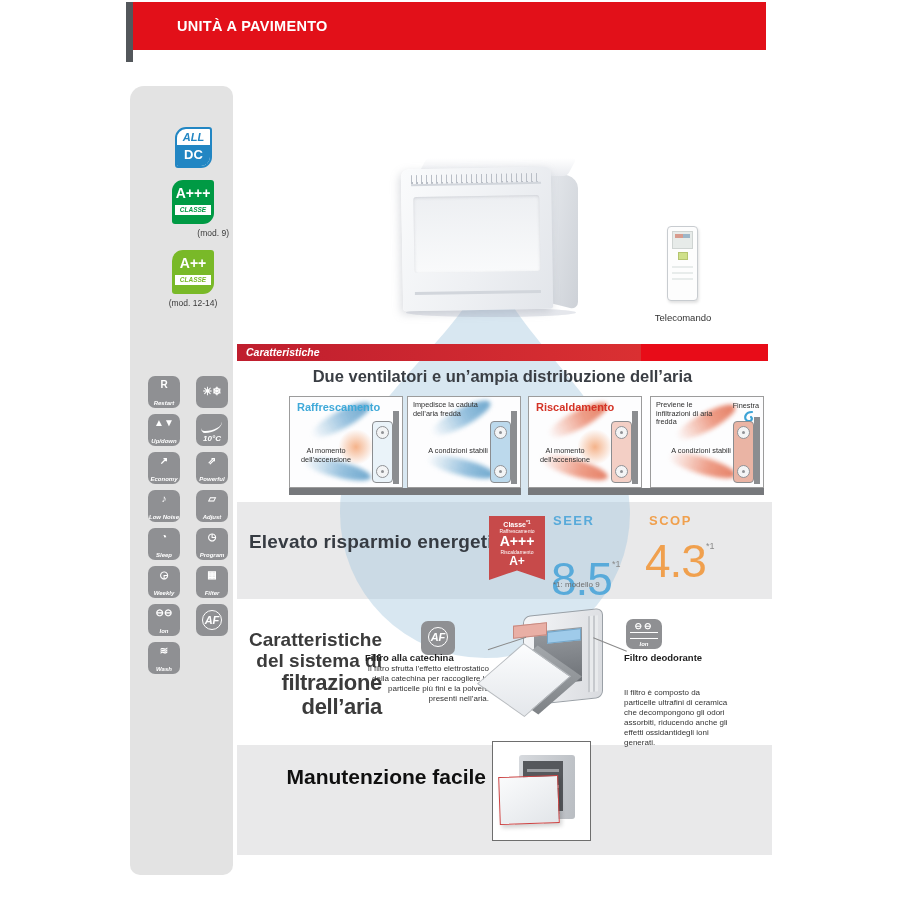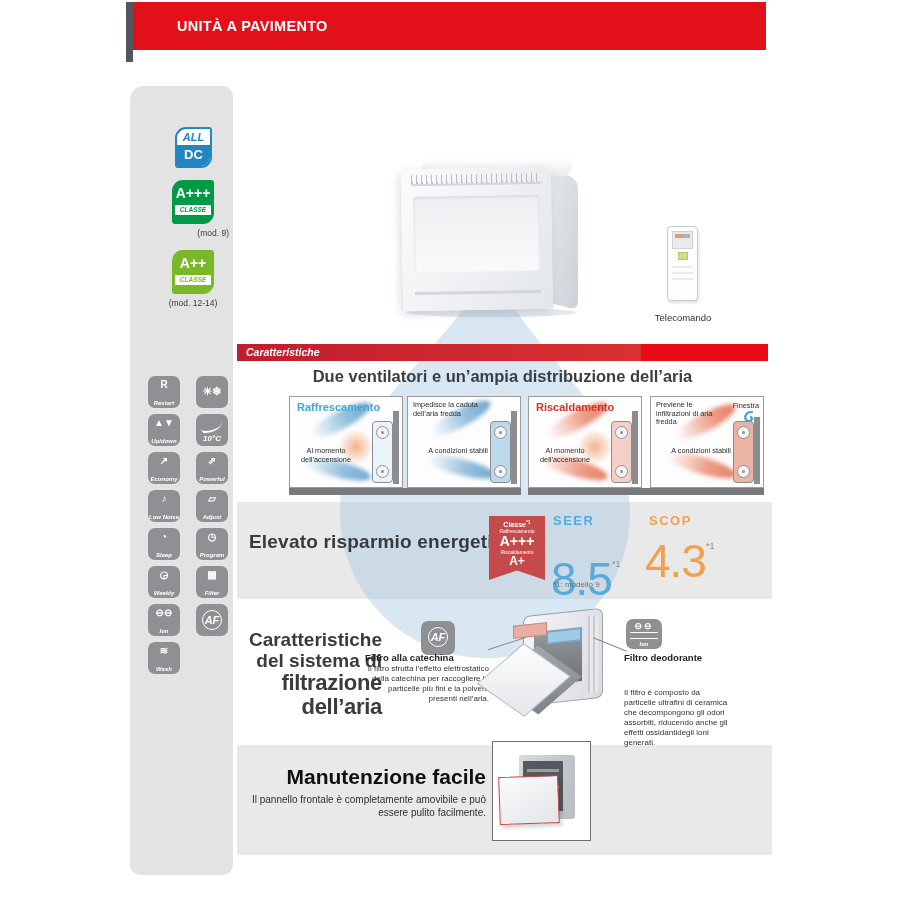--- a/index.html
+++ b/index.html
@@ -388,21 +388,20 @@
 
   <div class="feat ionbox" style="left:626px;top:619px">
     <span class="fglyph">⊖⊖</span>
     <span class="ionlines"></span>
     <span class="flabel">Ion</span>
   </div>
   <div class="abs" id="deo-title">Filtro deodorante</div>
   <div class="abs" id="deo-body">Il filtro è composto da particelle ultrafini di ceramica che decompongono gli odori assorbiti, riducendo anche gli effetti ossidantidegli ioni generati.</div>
 
   <div class="abs" id="maint-heading">Manutenzione facile</div>
-  <div class="abs" id="maint-body">Il pannello frontale è completamente amovibile e può essere pulito facilmente.</div>
   <div class="abs" id="maint-imgbox">
     <div class="mi-back">
       <div class="mi-open">
         <div class="mi-slot" style="top:8px"></div>
         <div class="mi-slot" style="top:24px"></div>
         <div class="mi-slot" style="top:40px"></div>
       </div>
     </div>
     <div class="mi-panel"></div>
   </div>

